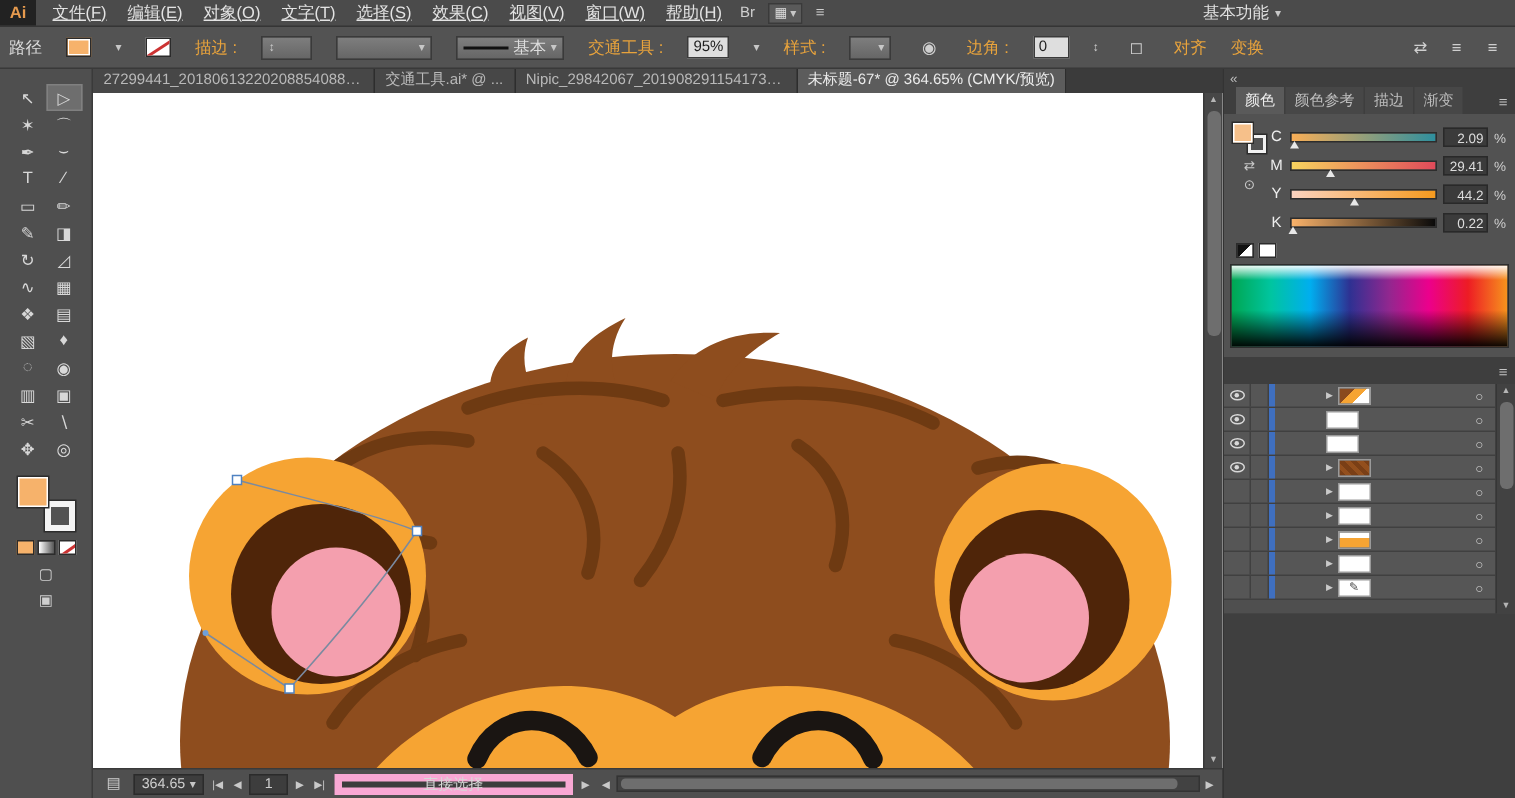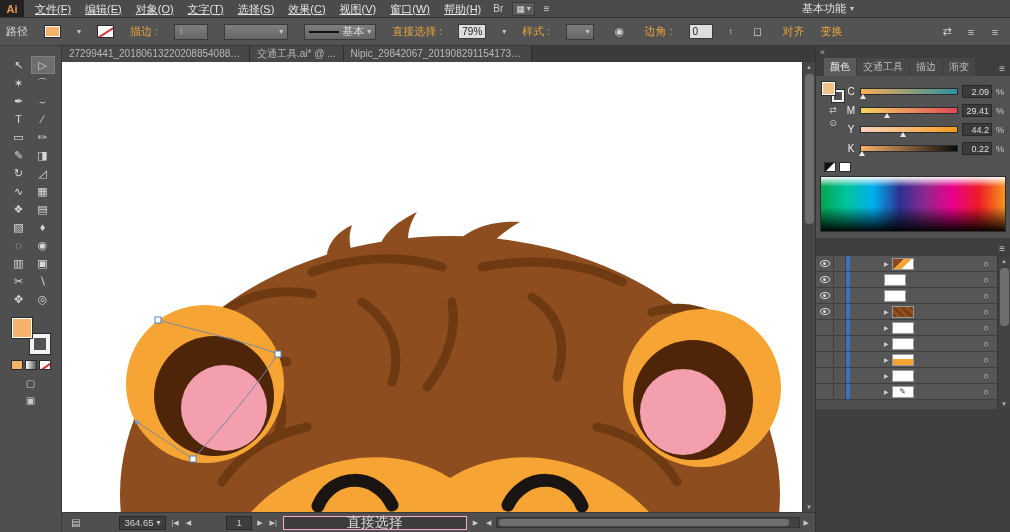--- a/index.html
+++ b/index.html
@@ -74,26 +74,26 @@
   .vscroll { position:absolute; top:0; right:0; bottom:0; width:13px; background:#474747;
              border-left:1px solid #383838; display:flex; flex-direction:column; align-items:center; }
   .varrow { font-size:6px; color:#b5b5b5; line-height:10px; }
   .vthumb { width:9px; height:150px; background:#6e6e6e; border-radius:4px; margin-top:2px; }
   .vfill { flex:1; }
 
   
   .statusbar { height:20px; background:#4f4f4f; border-top:1px solid #3a3a3a; display:flex;
                align-items:center; gap:4px; padding:0 4px; font-size:10px; color:#cfcfcf; }
   .sb-field { background:#3d3d3d; border:1px solid #2b2b2b; height:14px; display:flex; align-items:center;
-              gap:3px; padding:0 4px; font-size:9.5px;margin-left:30px; }
+              gap:3px; padding:0 4px; font-size:9.5px; }
   .sb-field.num { width:26px; justify-content:center; }
   .sb-nav { display:flex; align-items:center; gap:3px; }
   .navb { font-size:7px; color:#c9c9c9; padding:0 2px; cursor:default; }
-  .sb-status { width:184px; height:14px; background:#3d3d3d; border:1px solid #f9a8d4;
-               display:flex; align-items:center; justify-content:center; font-size:14px; color:#d8d8d8; }
+  .sb-status { width:159px; height:14px; background:#3d3d3d; border:5px solid #f9a8d4;
+               display:flex; align-items:center; justify-content:center; font-size:10px; color:#d8d8d8; }
   .hscroll { flex:1; display:flex; align-items:center; gap:2px; }
   .htrack { flex:1; height:11px; background:#424242; border:1px solid #333; position:relative; }
   .hthumb { position:absolute; left:2px; top:1px; bottom:1px; width:96%; background:#6e6e6e; border-radius:3px; }
 
   
   .rightpanel { width:195px; background:#464646; border-left:1px solid #333; display:flex; flex-direction:column; }
   .rp-top { height:12px; background:#3e3e3e; display:flex; align-items:center; padding:0 4px; }
   .collapse { color:#bdbdbd; font-size:9px; }
   .ptabs-row { height:18px; background:#3e3e3e; display:flex; align-items:flex-end; padding-left:8px; }
   .ptabs { display:flex; }
@@ -193,22 +193,22 @@
     <span class="spin">↕</span>
   </div>
   <div class="dd w-md">
     <span class="caret" style="margin-left:auto">▾</span>
   </div>
   <div class="dd">
     <div class="strokeline"></div>
     <span>基本</span>
     <span class="caret">▾</span>
   </div>
-  <span class="hl">直接选择 :</span>
-  <div class="field">79%</div>
+  <span class="hl">交通工具 :</span>
+  <div class="field">95%</div>
   <span class="caret">▾</span>
   <span class="hl">样式 :</span>
   <div class="dd w-xs">
     <span class="caret" style="margin-left:auto">▾</span>
   </div>
   <span class="ob-ico">◉</span>
   <span class="hl">边角 :</span>
   <div class="field" style="width:24px">0</div>
   <span class="spin">↕</span>
   <span class="ob-ico">◻</span>
@@ -266,20 +266,21 @@
     <div class="mode-btn">▢</div>
     <div class="mode-btn">▣</div>
   </div>
 
   <div class="center">
     <div class="tabbar">
       <span id="doc-tabs" style="display:flex;min-width:0">
           <div class="tab">27299441_20180613220208854088.ai*</div>
           <div class="tab">交通工具.ai* @ ...</div>
           <div class="tab">Nipic_29842067_20190829115417377000.ai*</div>
+          <div class="tab active">未标题-67* @ 364.65% (CMYK/预览)</div>
         </span>
       <span class="tab-fill"></span>
     </div>
 
     <div class="canvas">
       <svg viewBox="0 0 753 450" preserveAspectRatio="none">
         <g>
 
           <ellipse cx="388" cy="432" rx="330" ry="258" fill="#8e4d1e"></ellipse>
 
@@ -366,21 +367,21 @@
     </div>
   </div>
 
   <div class="rightpanel">
     <div class="rp-top">
       <span class="collapse">«</span>
     </div>
     <div class="ptabs-row">
       <div class="ptabs" id="color-tabs">
           <div class="ptab active">颜色</div>
-          <div class="ptab">交通工具</div>
+          <div class="ptab">颜色参考</div>
           <div class="ptab">描边</div>
           <div class="ptab">渐变</div>
         </div>
       <span class="pmenu">≡</span>
     </div>
     <div class="color-section">
       <div class="color-body">
         <div class="ind-col">
           <div class="ind">
             <div class="ind-stroke"></div>

